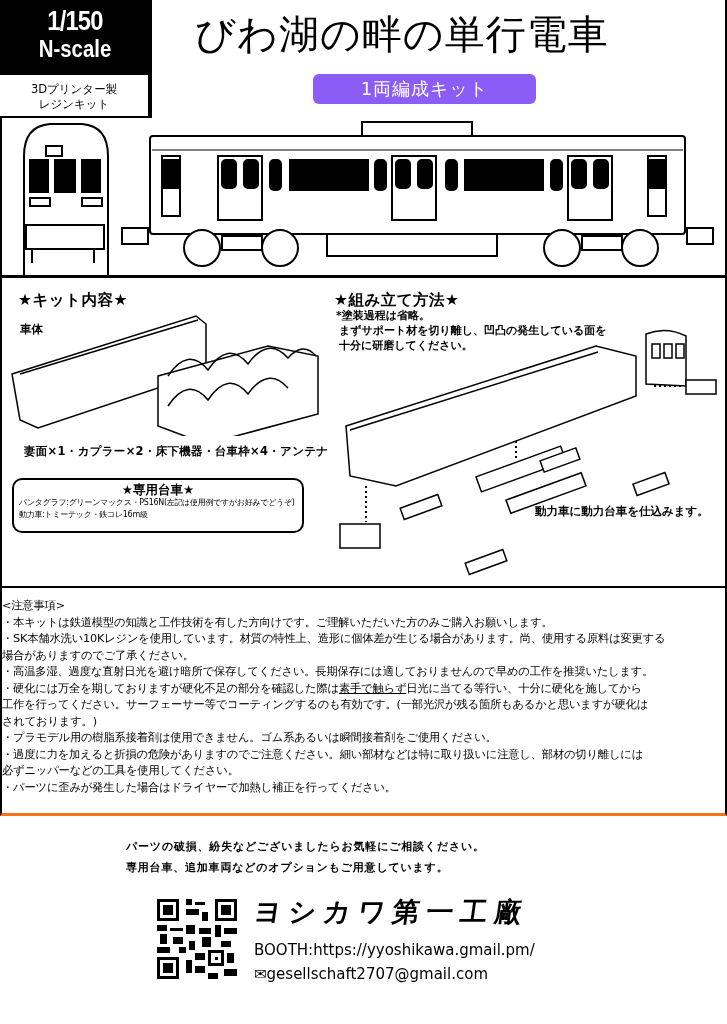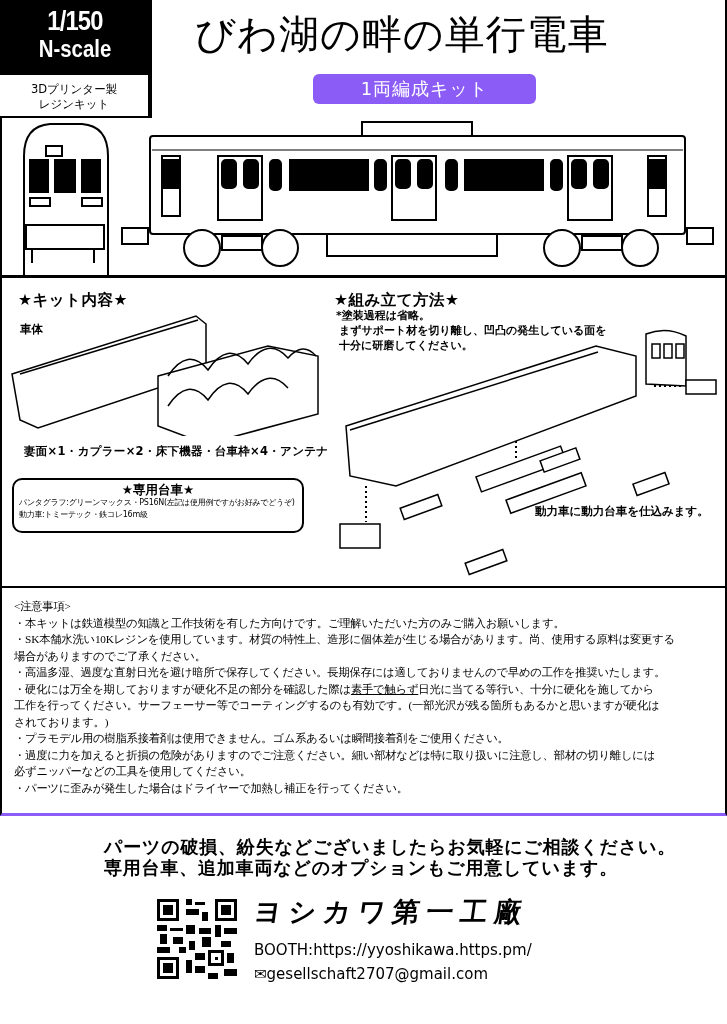--- a/index.html
+++ b/index.html
@@ -28,27 +28,27 @@
   .rec-box .rtitle { text-align: center; font-size: 12.5px; line-height: 14px; margin-top: 3px; font-weight: bold; }
   .rec-box .rline { font-size: 8px; line-height: 12px; padding-left: 5px; white-space: nowrap; letter-spacing: -0.3px; }
 
   .assembly-note { position: absolute; left: 336px; top: 308px; font-size: 11px; line-height: 15px; font-weight: bold; }
   .assembly-note .n2 { padding-left: 3px; }
   .motor-note { position: absolute; left: 535px; top: 504px; font-size: 11.5px; font-weight: bold; white-space: nowrap; }
 
   .mid-border { position: absolute; left: 0; top: 278px; width: 727px; height: 310px; border-left: 2px solid #000; border-right: 2px solid #000; border-bottom: 2px solid #000; }
 
   
-  .notices { position: absolute; left: 0; top: 588px; width: 727px; height: 228px; border-left: 2px solid #000; border-right: 2px solid #000; border-bottom: 3px solid #8b5cf6; padding: 10px 16px 0 12px; font-family: Liberation Serif, serif; }
+  .notices { position: absolute; left: 0; top: 588px; width: 727px; height: 228px; border-left: 2px solid #000; border-right: 2px solid #000; border-bottom: 3px solid #f97316; padding: 10px 16px 0 0; }
   .notices p { font-size: 11.3px; line-height: 16.5px; letter-spacing: -0.2px; white-space: nowrap; }
   .notices .u { text-decoration: underline; }
 
   
   .footer { position: absolute; left: 0; top: 816px; width: 727px; height: 208px; }
-  .contact-msg { position: absolute; left: 104px; top: 20px; font-size: 18px; line-height: 21px; font-weight: bold; letter-spacing: 0.8px; white-space: nowrap; }
+  .contact-msg { position: absolute; left: 126px; top: 20px; font-size: 11px; line-height: 21px; font-weight: bold; letter-spacing: 0.8px; white-space: nowrap; }
   .qr { position: absolute; left: 157px; top: 83px; width: 80px; height: 80px; }
   .brand { position: absolute; left: 254px; top: 80px; font-size: 27px; font-weight: bold; letter-spacing: 7px; line-height: 32px; transform: skewX(-8deg); white-space: nowrap; }
   .booth { position: absolute; left: 254px; top: 124px; font-size: 15px; line-height: 20px; white-space: nowrap; }
   .mail { position: absolute; left: 254px; top: 148px; font-size: 15px; line-height: 20px; white-space: nowrap; }
 </style>
 </head>
 <body>
 
 <div class="frame">
 
@@ -238,18 +238,18 @@
           <rect x="18" y="18" width="1" height="1"></rect>
         <rect x="9" y="19" width="2" height="4"></rect>
           <rect x="12" y="21" width="3" height="2"></rect>
           <rect x="22" y="17" width="2" height="3"></rect>
           <rect x="21" y="22" width="4" height="2"></rect>
           <rect x="16" y="23" width="3" height="2"></rect>
       </g>
     </svg>
 
     <div class="brand">ヨシカワ第一工廠</div>
-    <div class="booth">BOOTH:https://yyoshikawa.https.pm/</div>
+    <div class="booth">BOOTH:https://yyoshikawa.gmail.pm/</div>
     <div class="mail">
       <span>✉</span><span>gesellschaft2707@gmail.com</span>
     </div>
   </div>
 </div>
 
 </body></html>

